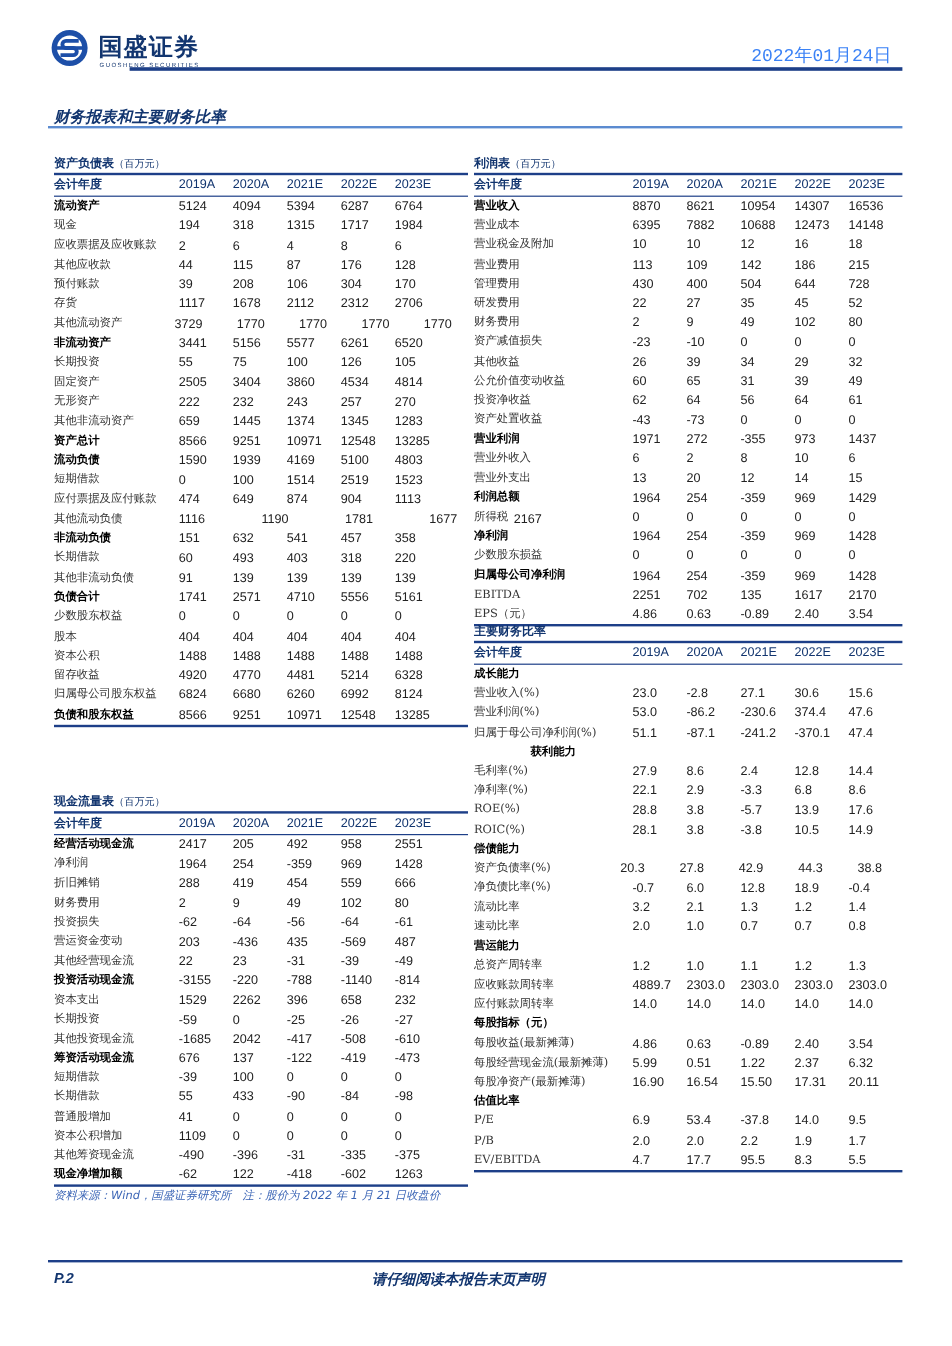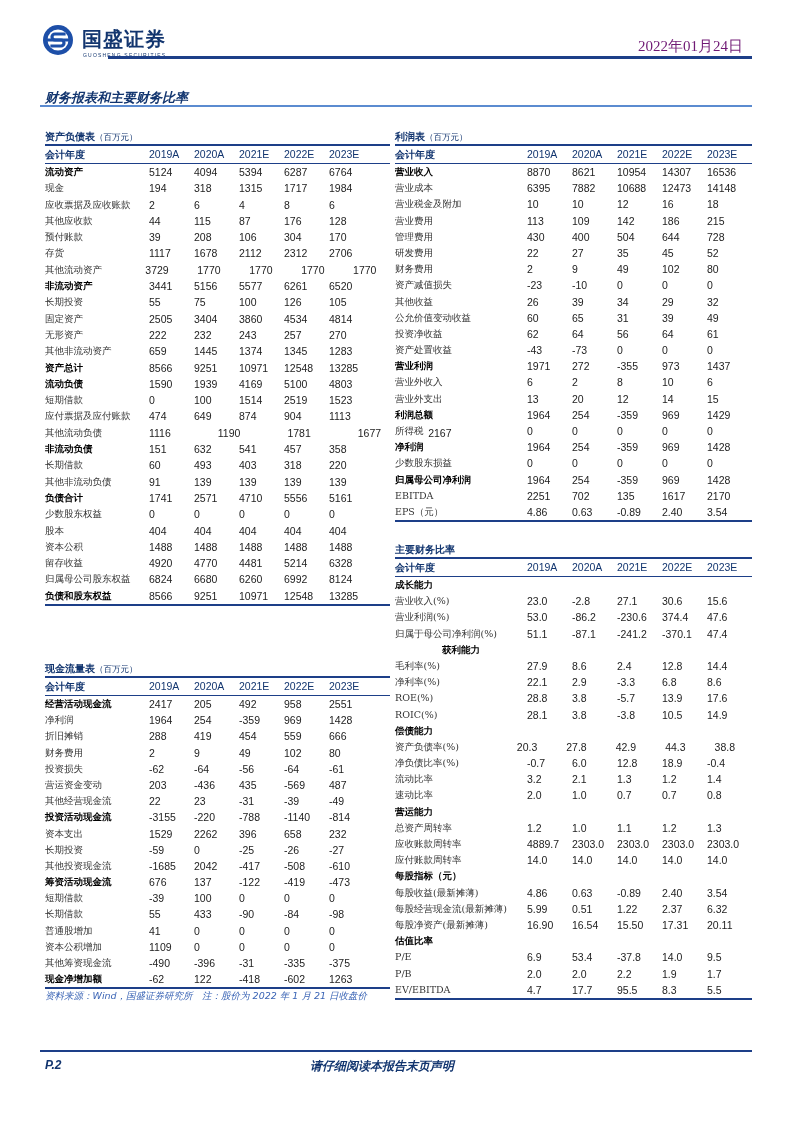--- a/index.html
+++ b/index.html
@@ -4,21 +4,21 @@
 <style>
   html, body { margin:0; padding:0; background:#ffffff; }
   body { width:793px; height:1122px; position:relative; overflow:hidden;
          font-family:"Liberation Sans","DejaVu Sans",sans-serif; color:#1a1a1a; }
   .abs { position:absolute; }
   
   .logo { left:42px; top:22px; width:140px; height:42px; }
   .logo-mark { position:absolute; left:0; top:2px; width:32px; height:32px; }
   .logo-cn { position:absolute; left:40px; top:4px; font-size:20px; font-weight:bold; color:#12356f; letter-spacing:1px; font-family:"DejaVu Sans",sans-serif; }
   .logo-en { position:absolute; left:41px; top:30px; font-size:5px; color:#12356f; letter-spacing:1.2px; }
-  .head-date { right:50px; top:37px; font-size:15px; color:#701a75; font-family:Liberation Serif, serif; }
+  .head-date { right:50px; top:37px; font-size:15px; color:#3b82f6; font-family:Liberation Mono, monospace; }
   .head-rule { left:108px; top:56px; width:644px; height:3px; background:#1d3f88; }
   .section-title { left:45px; top:89px; font-size:13px; font-weight:bold; font-style:italic; color:#12356f; font-family:"DejaVu Sans",sans-serif; }
   .section-rule { left:40px; top:105px; width:712px; height:2px; background:#5b8bd0; }
 
   
   .tbl { position:absolute; }
   .tbl-title { font-size:10px; font-weight:bold; color:#12356f; height:14px; line-height:14px; font-family:"DejaVu Sans",sans-serif; }
   .tbl-title .unit { font-weight:normal; font-size:8.5px; color:#12356f; }
   .rule-thick { height:2px; background:#1d3f88; }
   .rule-thin { height:1px; background:#1d3f88; }
@@ -640,21 +640,21 @@
         <span class="c">4.86</span>
         <span class="c">0.63</span>
         <span class="c">-0.89</span>
         <span class="c">2.40</span>
         <span class="c">3.54</span>
       </div>
     </div>
   <div class="rule-thick"></div>
 </div>
 
-<div class="tbl right ratio" id="rt" style="left:395px; top:543px; width:357px;">
+<div class="tbl right ratio" id="rt" style="left:395px; top:520px; width:357px;">
   <div class="tbl-title"><span>主要财务比率</span></div>
   <div class="rule-thick"></div>
   <div class="hdr">
       <span class="lbl">会计年度</span>
       <span class="c">2019A</span>
       <span class="c">2020A</span>
       <span class="c">2021E</span>
       <span class="c">2022E</span>
       <span class="c">2023E</span>
     </div>

